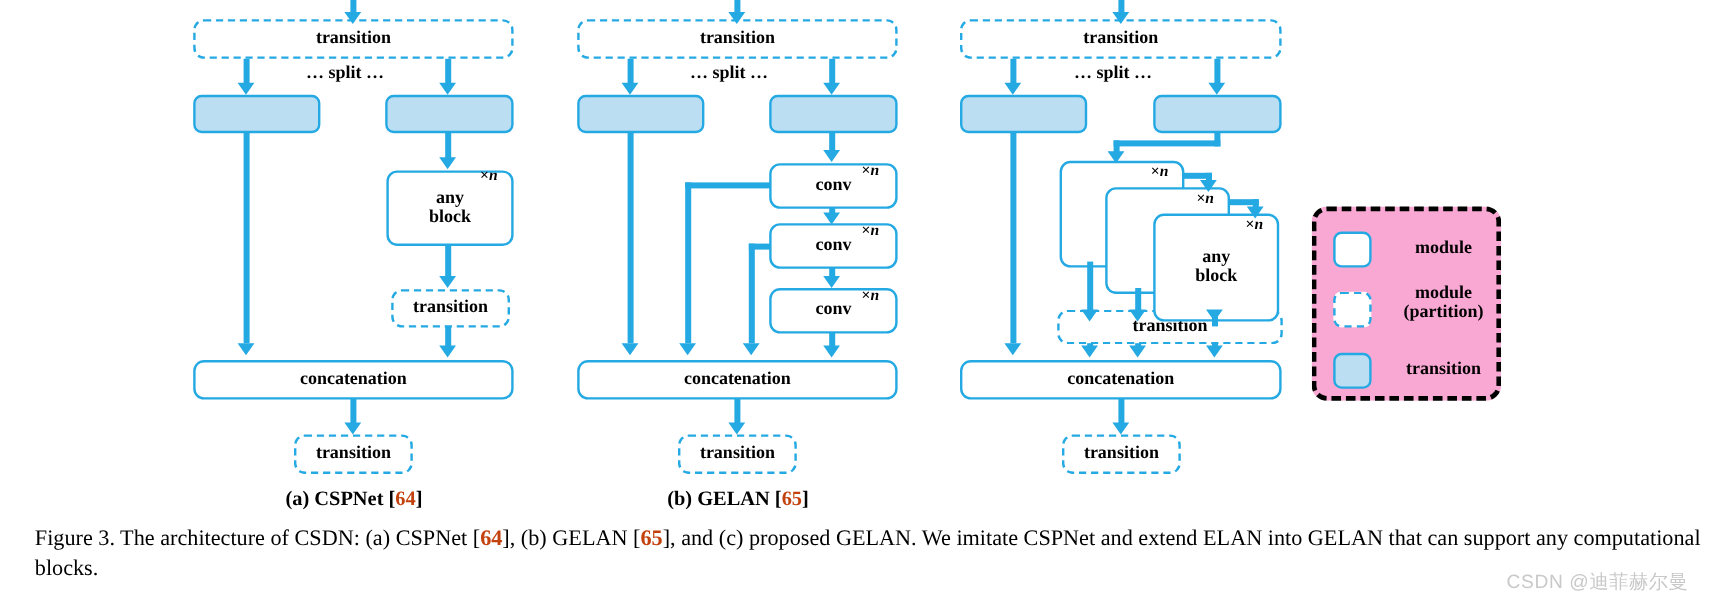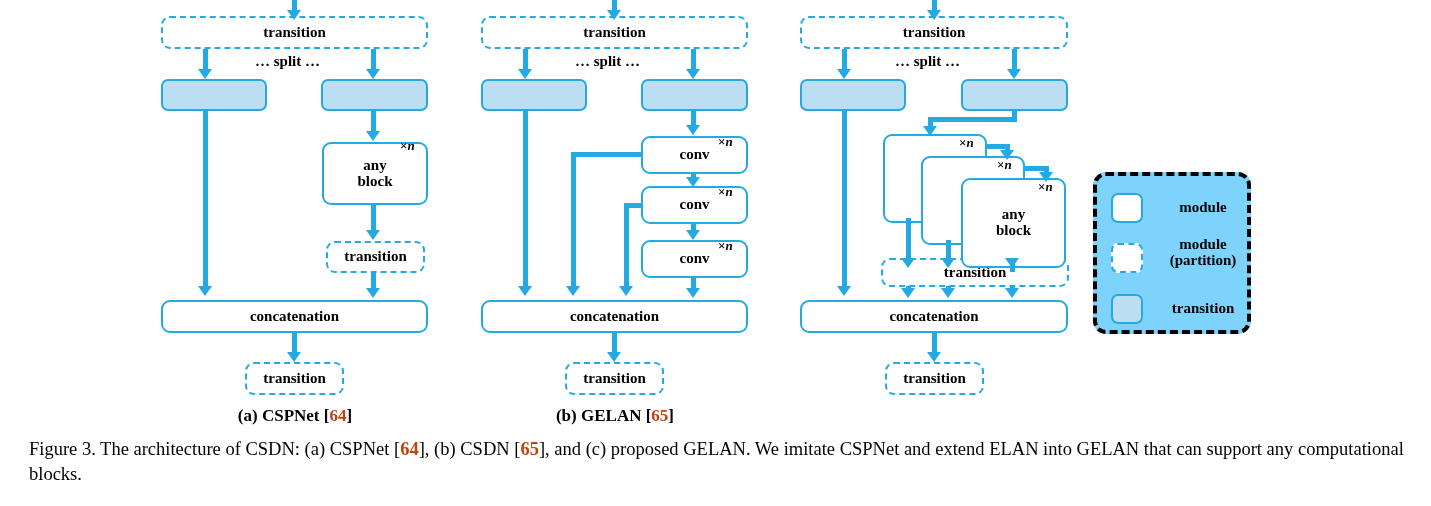--- a/index.html
+++ b/index.html
@@ -95,21 +95,21 @@
   
   #legend {
     position: absolute;
     left: 1093px;
     top: 172px;
     width: 158px;
     height: 162px;
     box-sizing: border-box;
     border: 4px dashed #000000;
     border-radius: 13px;
-    background: #7dd3fc;
+    background: #f9a8d4;
     z-index: 10;
   }
   .legend-row {
     position: absolute;
     left: 0;
     width: 100%;
     height: 42px;
     display: flex;
     align-items: center;
   }
@@ -367,16 +367,17 @@
 
     <div class="subcap" style="left:161px;">
       <span>(a) CSPNet </span><span>[</span><span class="ref">64</span><span>]</span>
     </div>
     <div class="subcap" style="left:481px;">
       <span>(b) GELAN </span><span>[</span><span class="ref">65</span><span>]</span>
     </div>
 
   </div>
 
-  <div id="caption"><span>Figure 3.</span><span> The architecture of CSDN: (a) CSPNet [</span><span class="ref">64</span><span>], (b) CSDN [</span><span class="ref">65</span><span>], and (c) proposed GELAN. We imitate CSPNet and extend ELAN into GELAN that can support any computational blocks.</span></div>
-
+  <div id="caption"><span>Figure 3.</span><span> The architecture of CSDN: (a) CSPNet [</span><span class="ref">64</span><span>], (b) GELAN [</span><span class="ref">65</span><span>], and (c) proposed GELAN. We imitate CSPNet and extend ELAN into GELAN that can support any computational blocks.</span></div>
+
+  <div id="watermark">CSDN @迪菲赫尔曼</div>
 
 </div>
 
 </body></html>

